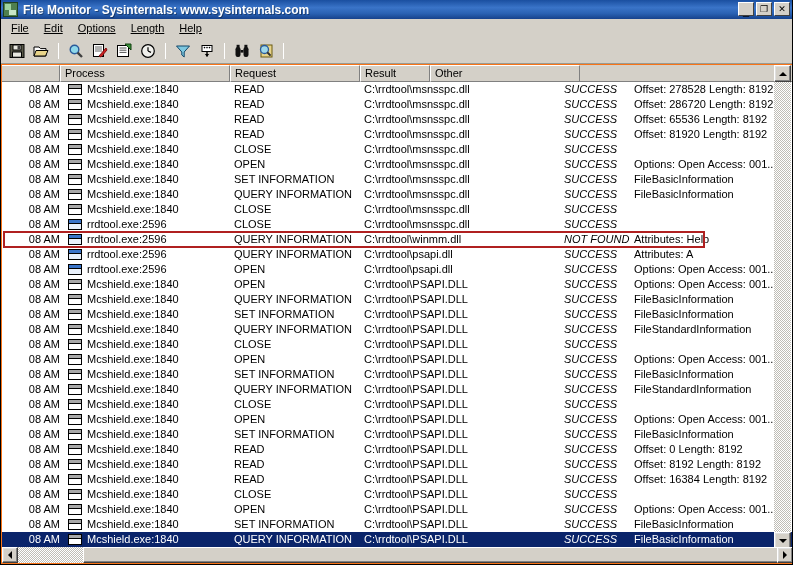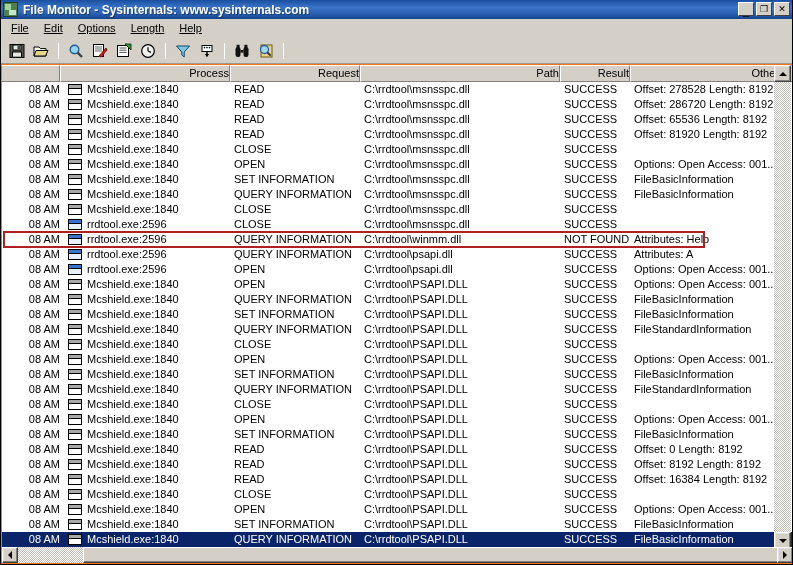--- a/index.html
+++ b/index.html
@@ -151,21 +151,20 @@
     border-left: 1px solid #ffffff;
     border-right: 1px solid #808080;
     border-bottom: 1px solid #808080;
     font-size: 11px;
     color: #000;
     padding: 1px 0 0 4px;
     overflow: hidden;
     white-space: nowrap;
     cursor: default;
     height: 17px;
-    text-align: right;
   }
   .hcell.blank { border-left: none; }
 
   #rows {
     position: relative;
     height: 467px;
     overflow: hidden;
     background: #fff;
   }
   .row {
@@ -176,21 +175,21 @@
     color: #000;
     white-space: nowrap;
     cursor: default;
   }
   .row.selected { background: #0a246a; color: #ffffff; }
   .cell { overflow: hidden; white-space: nowrap; padding-left: 4px; }
   .c-time  { width: 58px; padding-left: 1px; text-align: right; }
   .c-proc  { width: 170px; display: flex; align-items: center; gap: 5px; padding-left: 8px;}
   .c-req   { width: 130px; }
   .c-path  { width: 200px; }
-  .c-res   { width: 70px; }
+  .c-res   { width: 70px; font-style: italic; }
   .c-other { width: 150px; }
 
   .procicon {
     width: 14px; height: 11px;
     border: 1px solid #000;
     background: #ffffff;
     position: relative;
     flex: 0 0 auto;
   }
   .procicon:before {
@@ -380,21 +379,20 @@
       </svg>
     </div>
     <div class="tb-sep"></div>
   </div>
 
   <div id="listwrap">
     <div id="header-row">
       <div class="hcell blank" style="width:58px"></div>
       <div class="hcell" style="width:170px">Process</div>
       <div class="hcell" style="width:130px">Request</div>
-      <div class="hcell" style="width:200px">Path</div>
       <div class="hcell" style="width:70px">Result</div>
       <div class="hcell" style="width:150px">Other</div>
     </div>
     <div id="rows">
         <div class="row">
           <div class="cell c-time">08 AM</div>
           <div class="cell c-proc">
             <span class="procicon"></span>
             <span>Mcshield.exe:1840</span>
           </div>

